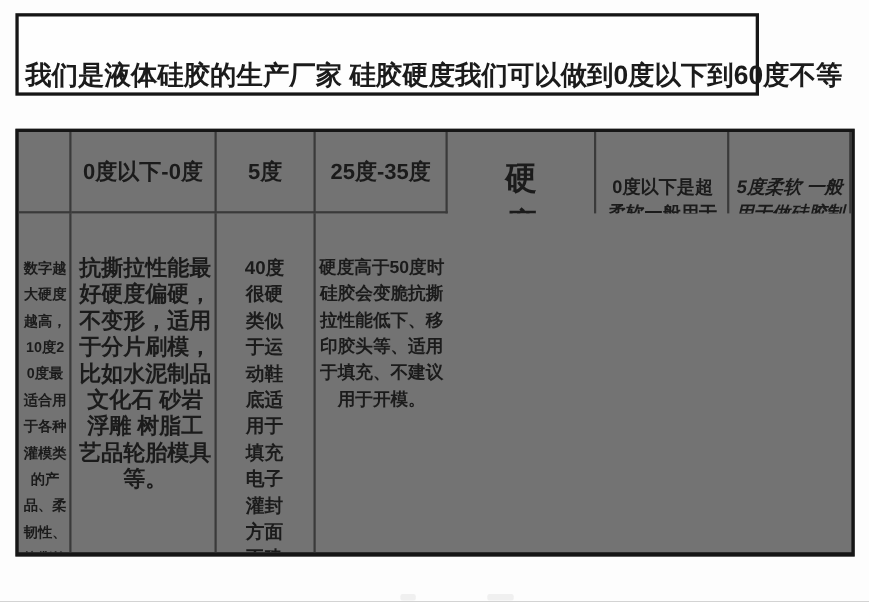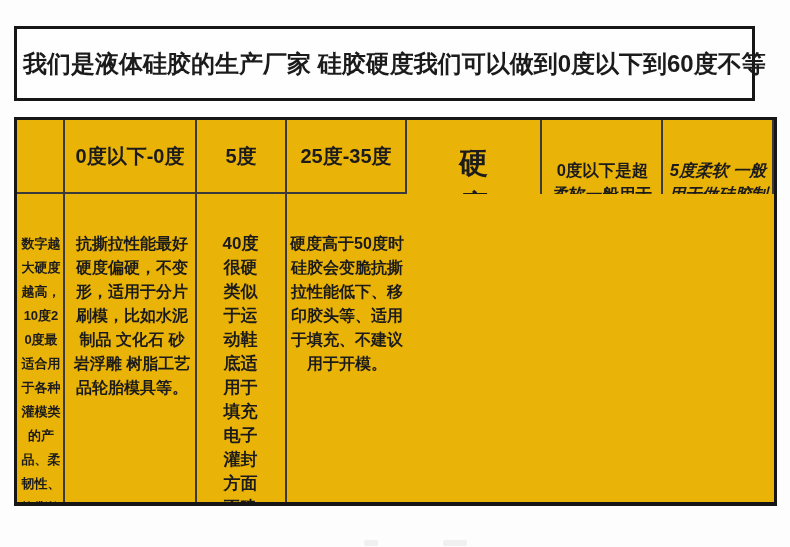--- a/index.html
+++ b/index.html
@@ -11,44 +11,44 @@
     height: 547px;
     position: relative;
     overflow: hidden;
     background: #fdfdfd;
     color: #1b1b1b;
     font-family: "Liberation Sans", "DejaVu Sans", sans-serif;
   }
   .banner {
     position: absolute;
     left: 14px;
-    top: 26px;
-    width: 741px;
+    top: 12px;
+    width: 676px;
     height: 75px;
     box-sizing: border-box;
     border: 3px solid #161616;
     background: #fefefe;
     display: flex;
-    align-items: center;
+    align-items: flex-end;
     padding: 0 3px 0 6px;
     font-size: 24px;
     font-weight: bold;
     white-space: nowrap;
     letter-spacing: 0;
   }
   .htable {
     position: absolute;
     left: 14px;
     top: 117px;
     width: 763px;
     height: 389px;
     box-sizing: border-box;
     border: 3px solid #161616;
     border-bottom-width: 4px;
-    background: #eab308;
+    background: #737373;
     display: grid;
     grid-template-columns: 48px 132px 90px 120px 135px 121px 111px;
     grid-template-rows: 74px 1fr;
   }
   .cell {
     box-sizing: border-box;
     border-right: 2px solid #3a3a3a;
     overflow: hidden;
   }
   .cell.last {
@@ -81,21 +81,21 @@
   .body-cell {
     font-size: 16.5px;
     line-height: 24px;
     font-weight: 600;
     padding: 38px 5px 0 7px;
     text-align: center;
     word-break: break-all;
   }
   .c2 { padding-left: 4px; padding-right: 3px; font-style: italic; }
   .c3 { padding-left: 4px; padding-right: 2px; font-size: 13px; }
-  .c4 { padding-left: 7px; padding-right: 3px; font-size: 16px; }
+  .c4 { padding-left: 7px; padding-right: 3px; font-size: 20px; }
   .c5 { padding-left: 23px; padding-right: 24px; font-size: 17px; }
   .c6 { padding-left: 3px; padding-right: 3px; font-size: 16px; }
   .artifact {
     position: absolute;
     background: #f0f0f0;
     border-radius: 2px;
   }
   .artifact.a1 { left: 364px; top: 540px; width: 14px; height: 6px; }
   .artifact.a2 { left: 443px; top: 540px; width: 24px; height: 6px; }
 </style>

